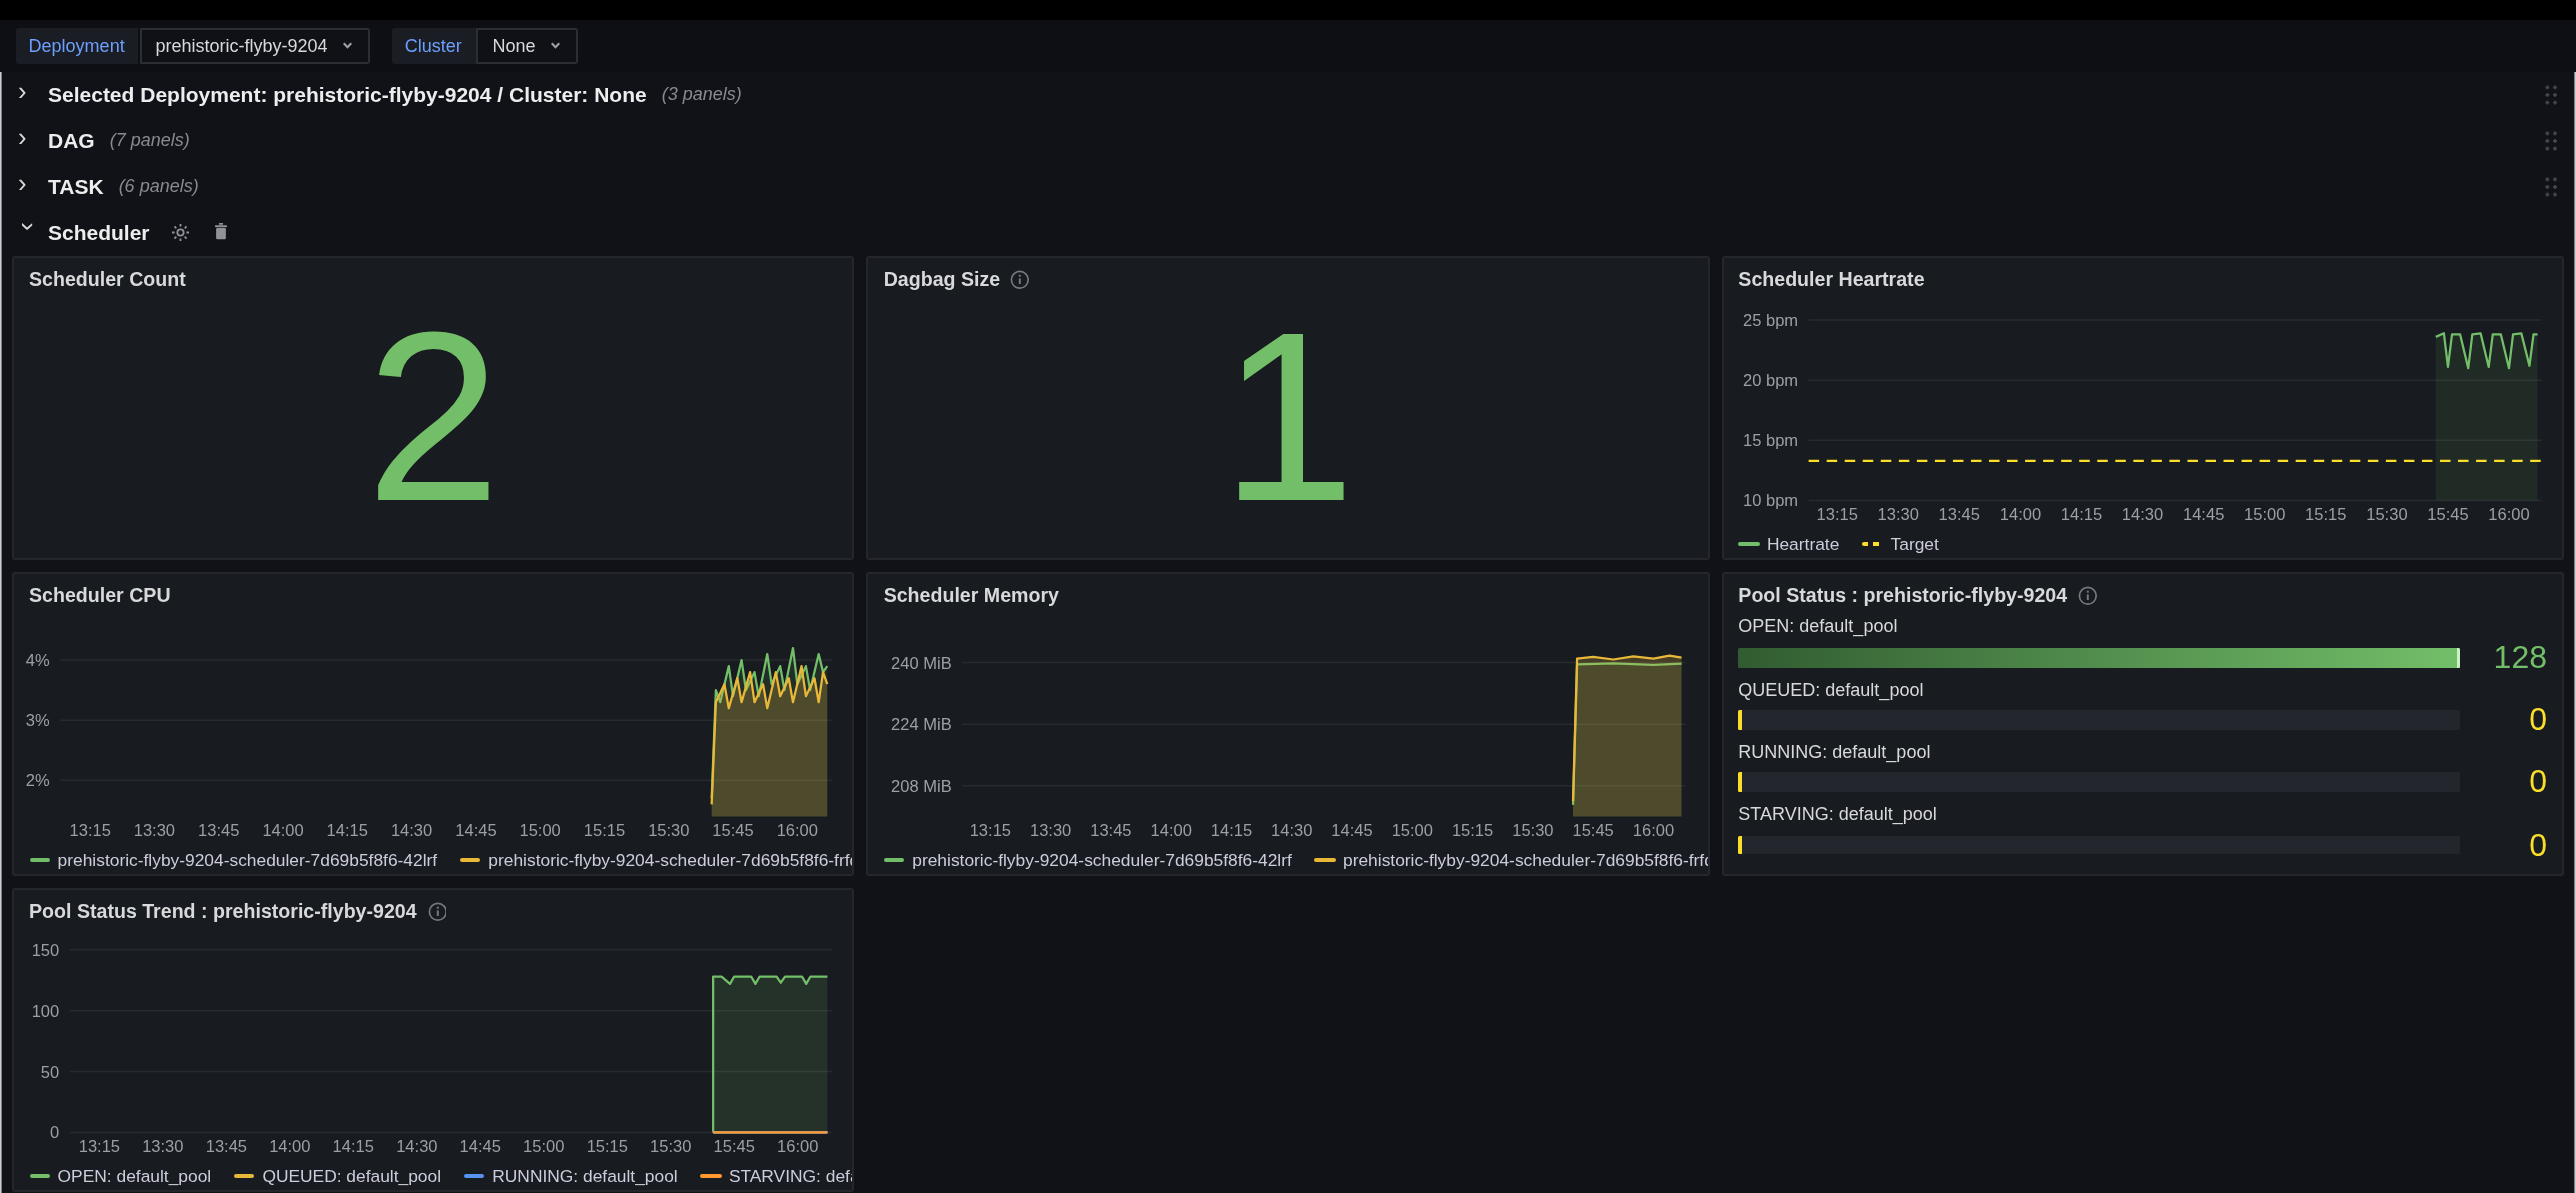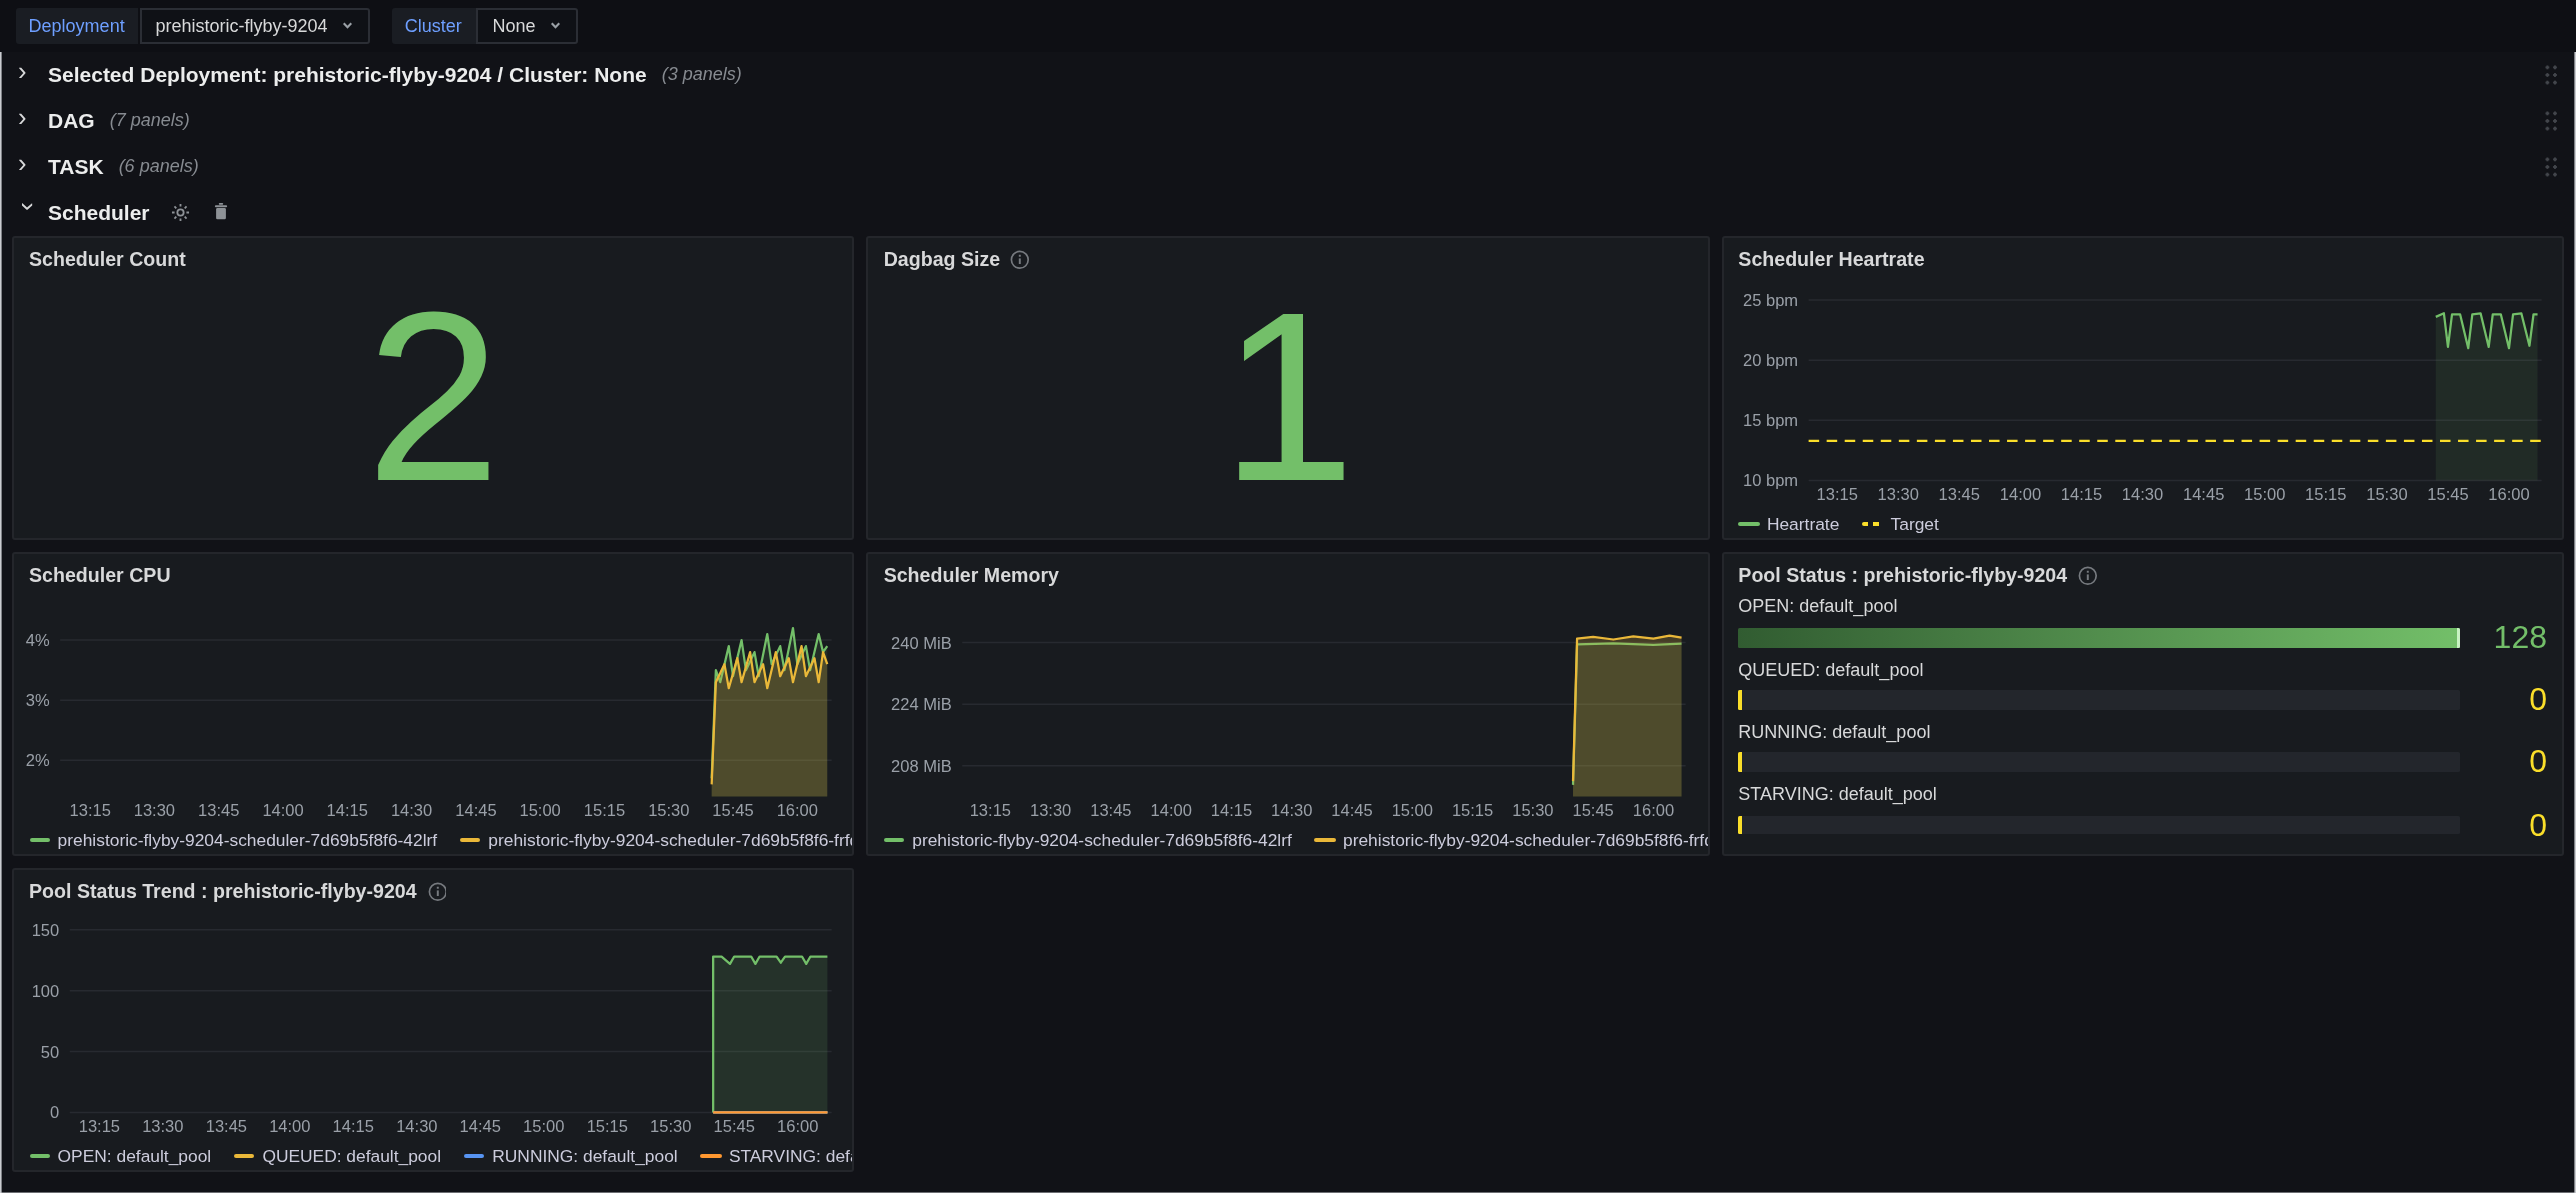--- a/index.html
+++ b/index.html
@@ -1,18 +1,18 @@
 <!DOCTYPE html>
 <html style="font-size:12px"><head>
 <meta charset="utf-8">
 <style>
   * { margin:0; padding:0; box-sizing:border-box; }
   html,body { background:#000; }
   body { width:2576px; height:1193px; overflow:hidden; }
-  .scale-wrap { width:2576px; height:878px; }
+  .scale-wrap { width:2576px; height:878px;margin-top:20px; }
   .page {
     width:1288px; height:597px;
     transform:scale(2); transform-origin:0 0;
     background:#111217;
     font-family:"Liberation Sans", sans-serif;
     color:#d8d9da;
     box-shadow: inset 0 0 0 0.8px #caccd0;
     display:flex; flex-direction:column;
   }
   svg { font-family:inherit; }

